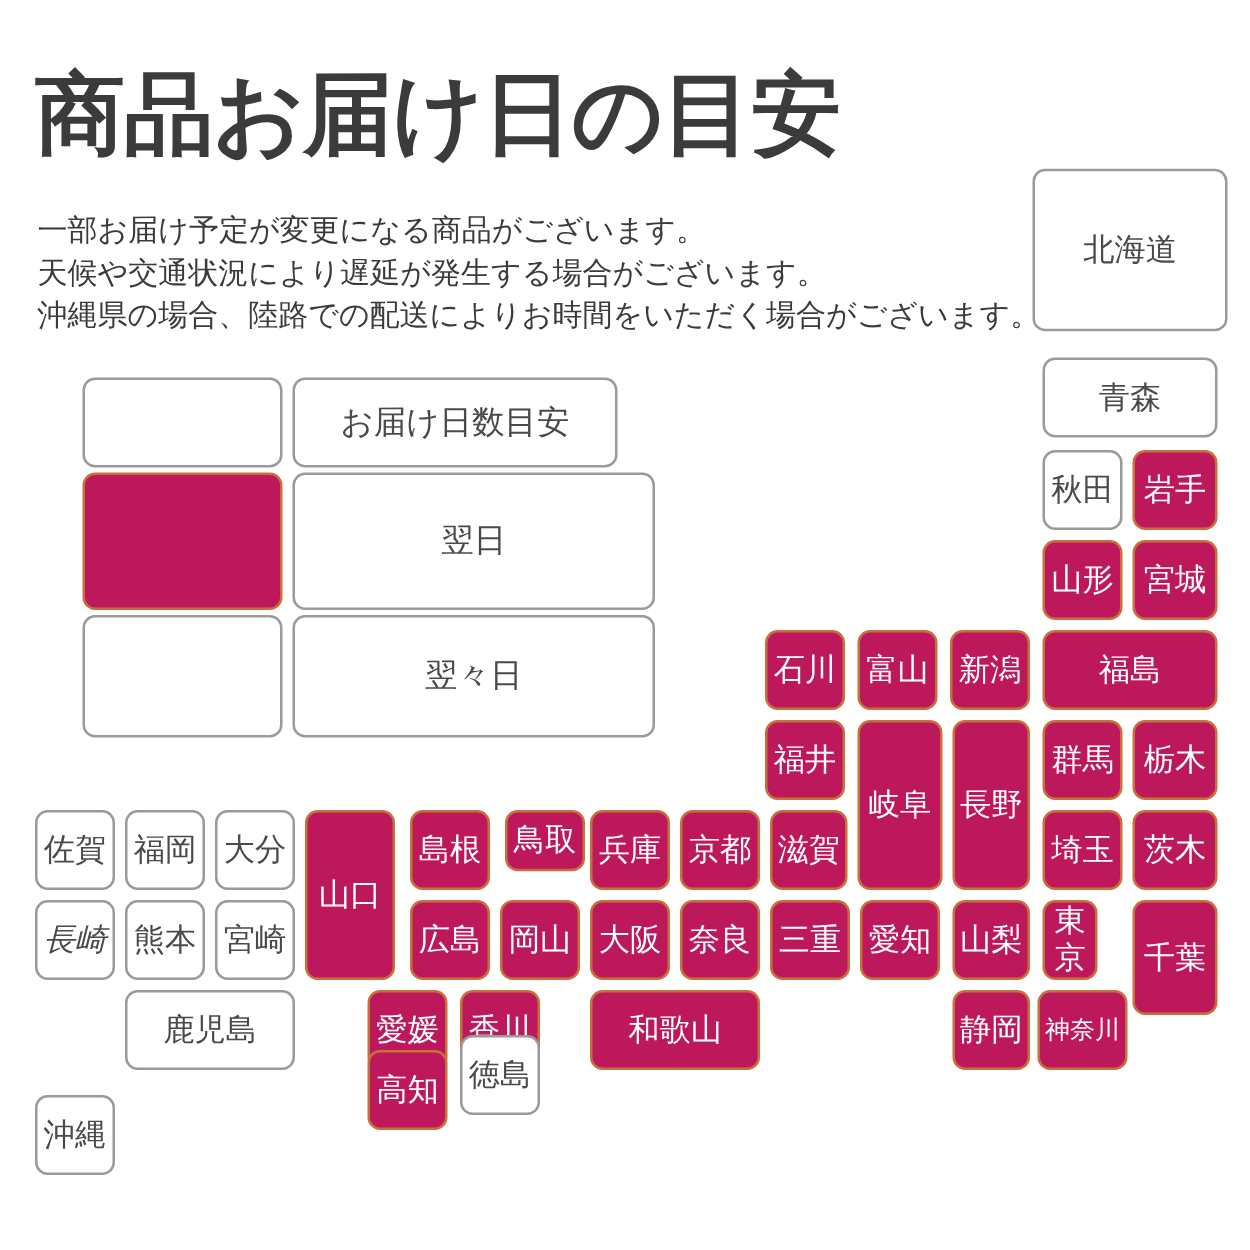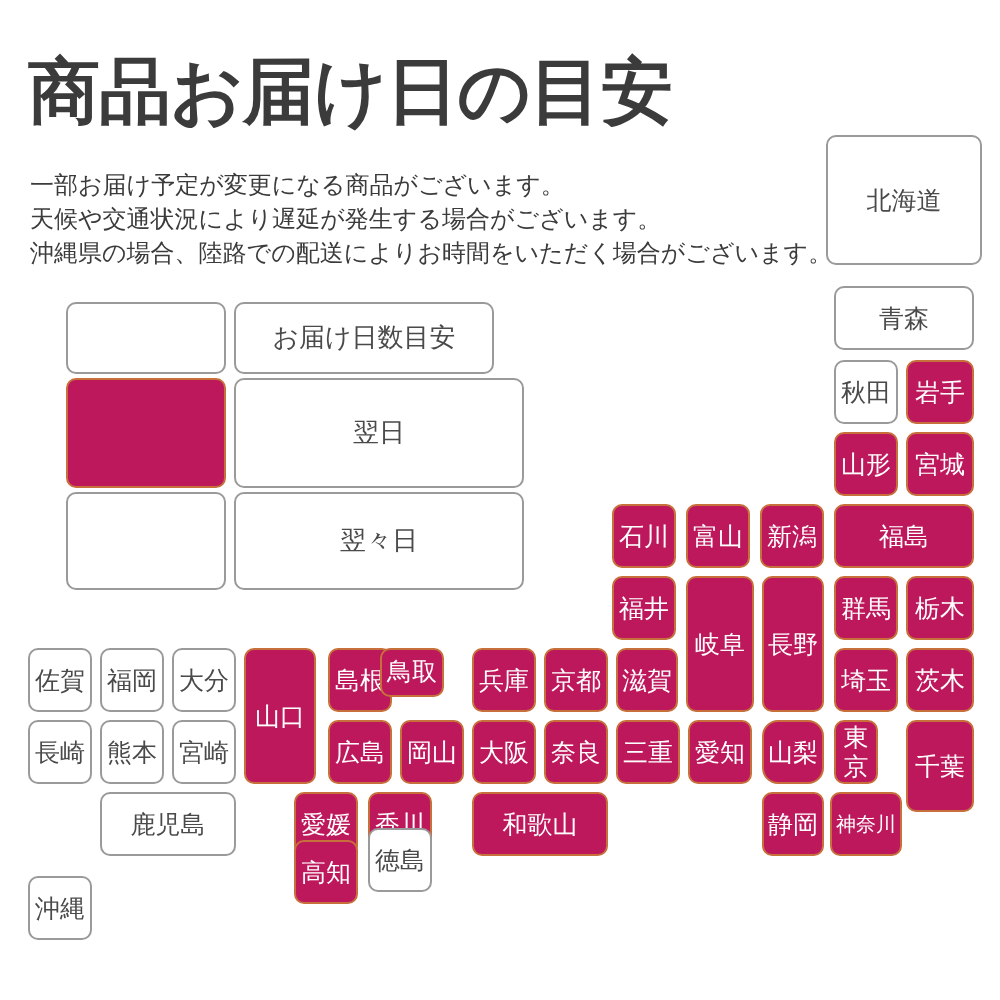--- a/index.html
+++ b/index.html
@@ -102,36 +102,36 @@
       <div class="cell fill" style="left: 612px; top: 576px; width: 64px; height: 64px;">福井</div>
       <div class="cell fill" style="left: 686px; top: 576px; width: 68px; height: 136px;">岐阜</div>
       <div class="cell fill" style="left: 762px; top: 576px; width: 62px; height: 136px;">長野</div>
       <div class="cell fill" style="left: 834px; top: 576px; width: 64px; height: 64px;">群馬</div>
       <div class="cell fill" style="left: 906px; top: 576px; width: 68px; height: 64px;">栃木</div>
       <div class="cell" style="left: 28px; top: 648px; width: 64px; height: 64px;">佐賀</div>
       <div class="cell" style="left: 100px; top: 648px; width: 64px; height: 64px;">福岡</div>
       <div class="cell" style="left: 172px; top: 648px; width: 64px; height: 64px;">大分</div>
       <div class="cell fill" style="left: 244px; top: 648px; width: 72px; height: 136px;">山口</div>
       <div class="cell fill" style="left: 328px; top: 648px; width: 64px; height: 64px;">島根</div>
-      <div class="cell fill" style="left: 380px; top: 648px; width: 64px; height: 49px; font-family: Liberation Serif, serif;">鳥取</div>
+      <div class="cell fill" style="left: 404px; top: 648px; width: 64px; height: 49px;">鳥取</div>
       <div class="cell fill" style="left: 472px; top: 648px; width: 64px; height: 64px;">兵庫</div>
       <div class="cell fill" style="left: 544px; top: 648px; width: 64px; height: 64px;">京都</div>
       <div class="cell fill" style="left: 616px; top: 648px; width: 62px; height: 64px;">滋賀</div>
       <div class="cell fill" style="left: 834px; top: 648px; width: 64px; height: 64px;">埼玉</div>
       <div class="cell fill" style="left: 906px; top: 648px; width: 68px; height: 64px;">茨木</div>
-      <div class="cell" style="left: 28px; top: 720px; width: 64px; height: 64px;">長崎</div>
+      <div class="cell" style="left: 28px; top: 720px; width: 64px; height: 64px; font-style: italic;">長崎</div>
       <div class="cell" style="left: 100px; top: 720px; width: 64px; height: 64px;">熊本</div>
       <div class="cell" style="left: 172px; top: 720px; width: 64px; height: 64px;">宮崎</div>
       <div class="cell fill" style="left: 328px; top: 720px; width: 64px; height: 64px;">広島</div>
       <div class="cell fill" style="left: 400px; top: 720px; width: 64px; height: 64px;">岡山</div>
       <div class="cell fill" style="left: 472px; top: 720px; width: 64px; height: 64px;">大阪</div>
       <div class="cell fill" style="left: 544px; top: 720px; width: 64px; height: 64px;">奈良</div>
       <div class="cell fill" style="left: 616px; top: 720px; width: 64px; height: 64px;">三重</div>
       <div class="cell fill" style="left: 688px; top: 720px; width: 64px; height: 64px;">愛知</div>
-      <div class="cell fill" style="left: 762px; top: 720px; width: 62px; height: 64px; border-radius: 16px;">山梨</div>
+      <div class="cell fill" style="left: 762px; top: 720px; width: 62px; height: 64px;">山梨</div>
       <div class="cell fill" style="left: 834px; top: 720px; width: 44px; height: 64px;">東京</div>
       <div class="cell fill" style="left: 906px; top: 720px; width: 68px; height: 92px;">千葉</div>
       <div class="cell" style="left: 100px; top: 792px; width: 136px; height: 64px;">鹿児島</div>
       <div class="cell fill" style="left: 294px; top: 792px; width: 64px; height: 64px;">愛媛</div>
       <div class="cell fill" style="left: 368px; top: 792px; width: 64px; height: 64px;">香川</div>
       <div class="cell fill" style="left: 472px; top: 792px; width: 136px; height: 64px;">和歌山</div>
       <div class="cell fill" style="left: 762px; top: 792px; width: 62px; height: 64px;">静岡</div>
       <div class="cell fill xsmall" style="left: 830px; top: 792px; width: 72px; height: 64px;">神奈川</div>
       <div class="cell" style="left: 28px; top: 876px; width: 64px; height: 64px;">沖縄</div>
       <div class="cell fill" style="left: 294px; top: 840px; width: 64px; height: 64px;">高知</div>

